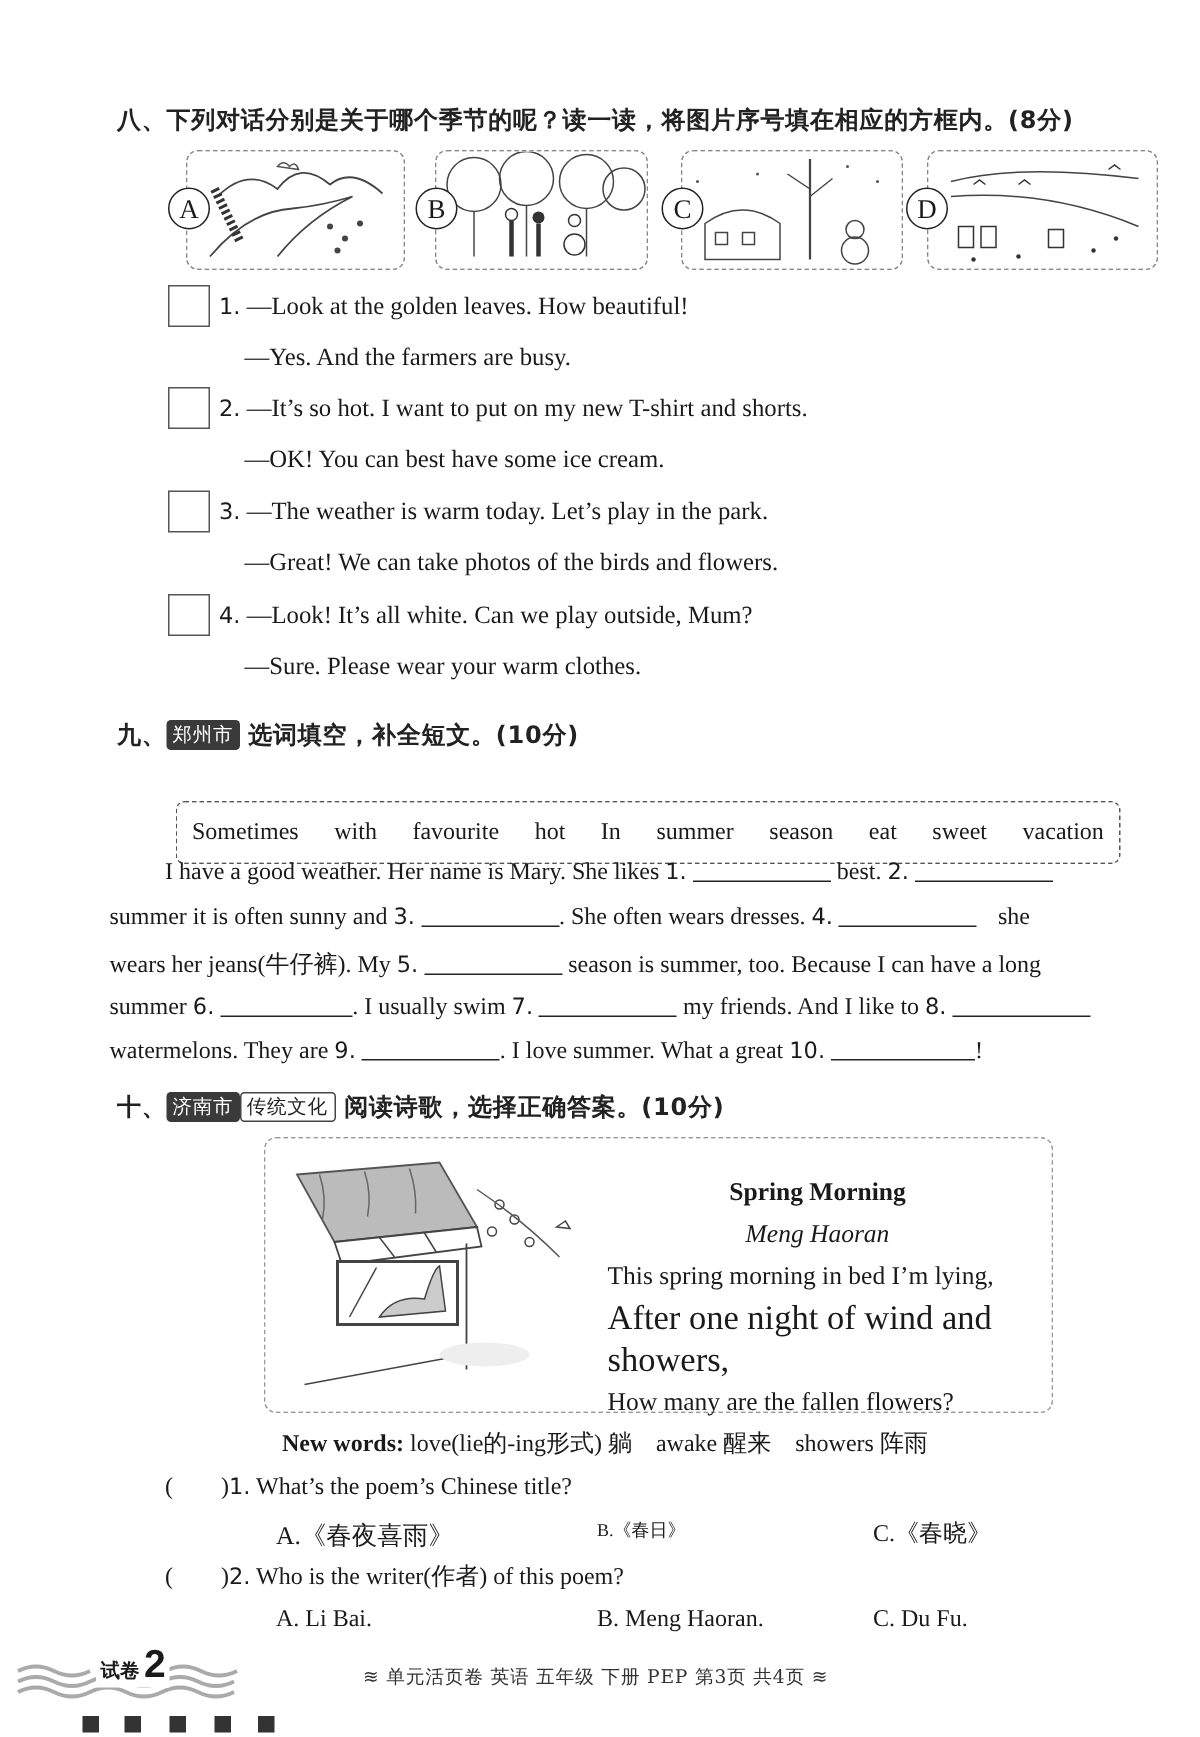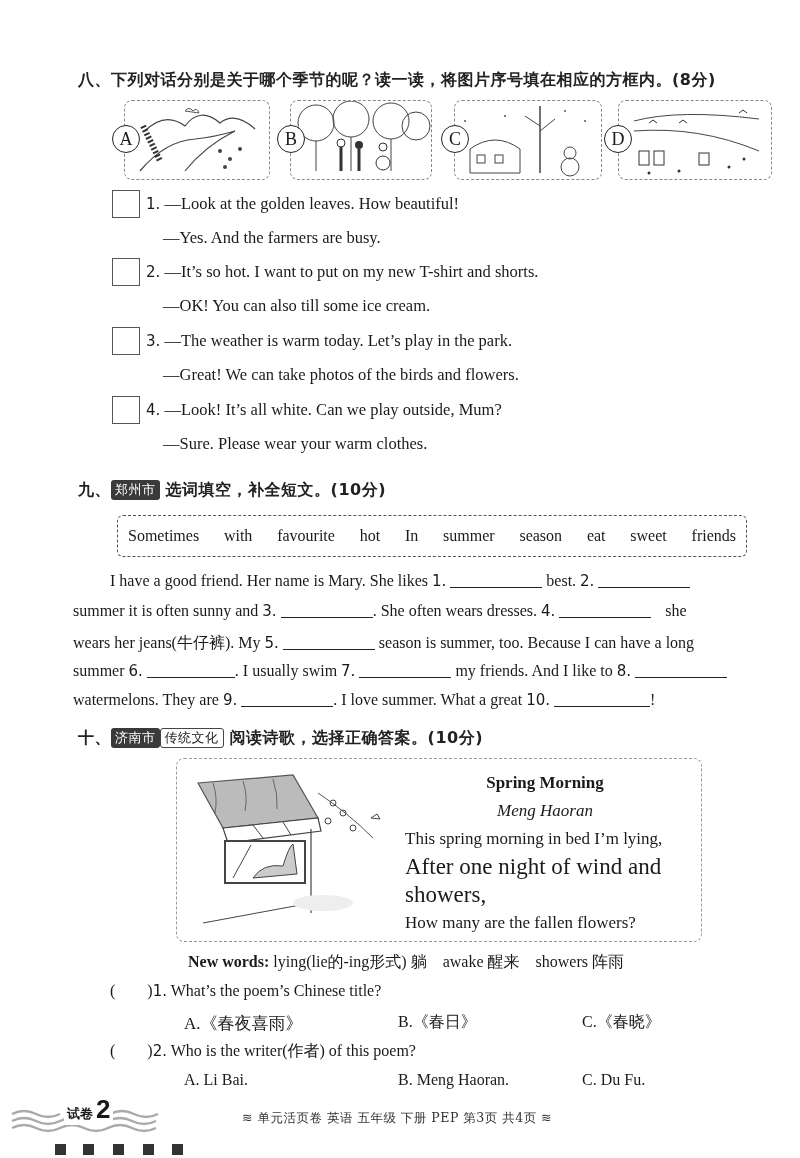--- a/index.html
+++ b/index.html
@@ -7,21 +7,21 @@
   body { position: relative; font-family: "Liberation Serif", "DejaVu Serif", serif; color: #1a1a1a; }
   .abs { position: absolute; }
   .heading { font-family: "DejaVu Sans", "Liberation Sans", sans-serif; font-size: 16px; font-weight: bold; color: #222; letter-spacing: 0.5px; white-space: nowrap; }
   .tag-dark { display: inline-block; background: #3a3a3a; color: #fff; font-size: 13px; padding: 1px 4px; border-radius: 3px; font-weight: normal; vertical-align: 1px; }
   .tag-light { display: inline-block; border: 1px solid #444; color: #222; font-size: 13px; padding: 0 4px; border-radius: 3px; font-weight: normal; vertical-align: 1px; }
   .pic-frame { border: 1.5px dashed #888; border-radius: 8px; background: #fff; overflow: hidden; }
   .pic-circle { width: 28px; height: 28px; border: 1.5px solid #222; border-radius: 50%; background: #fff; font-size: 18px; display: flex; align-items: center; justify-content: center; font-family: "Liberation Serif", serif; }
   .answer-box { width: 28px; height: 28px; border: 1.5px solid #555; background: #fff; }
   .line-text { font-size: 16.5px; white-space: nowrap; }
   .num { font-family: "DejaVu Sans", sans-serif; font-size: 15px; }
-  .word-box { border: 1.5px dashed #555; border-radius: 6px; }
+  .word-box { border: 1.5px dashed #555; border-radius: 6px; margin-top: 19px; }
   .blank { display: inline-block; border-bottom: 1px solid #222; height: 14px; vertical-align: -2px; }
   .poem-box { border: 1.5px dashed #999; border-radius: 8px; }
   .cn { font-family: "DejaVu Sans", sans-serif; }
   .footer-text { font-family: "DejaVu Serif", serif; font-size: 12.5px; color: #333; white-space: nowrap; letter-spacing: 0.5px; }
   .sq { width: 11px; height: 11px; background: #333; position: absolute; }
 </style>
 </head>
 <body>
 
 <div class="abs heading" style="left:78px; top:70px;">
@@ -109,21 +109,21 @@
 </div>
 
 <div class="abs" style="left:112px; top:190px;">
   <div class="abs answer-box" style="left:0; top:0;"></div>
   <div class="abs line-text" style="left:34px; top:4px;"><span class="num">1.</span> <span>—Look at the golden leaves. How beautiful!</span></div>
   <div class="abs line-text" style="left:51px; top:38px;">—Yes. And the farmers are busy.</div>
 </div>
 <div class="abs" style="left:112px; top:258px;">
   <div class="abs answer-box" style="left:0; top:0;"></div>
   <div class="abs line-text" style="left:34px; top:4px;"><span class="num">2.</span> <span>—It’s so hot. I want to put on my new T-shirt and shorts.</span></div>
-  <div class="abs line-text" style="left:51px; top:38px;">—OK!  You can also till some ice cream.</div>
+  <div class="abs line-text" style="left:51px; top:38px;">—OK!  You can best have some ice cream.</div>
 </div>
 <div class="abs" style="left:112px; top:327px;">
   <div class="abs answer-box" style="left:0; top:0;"></div>
   <div class="abs line-text" style="left:34px; top:4px;"><span class="num">3.</span> <span>—The weather is warm today. Let’s play in the park.</span></div>
   <div class="abs line-text" style="left:51px; top:38px;">—Great!  We can take photos of the birds and flowers.</div>
 </div>
 <div class="abs" style="left:112px; top:396px;">
   <div class="abs answer-box" style="left:0; top:0;"></div>
   <div class="abs line-text" style="left:34px; top:4px;"><span class="num">4.</span> <span>—Look!  It’s all white. Can we play outside, Mum?</span></div>
   <div class="abs line-text" style="left:51px; top:38px;">—Sure. Please wear your warm clothes.</div>
@@ -137,26 +137,26 @@
   <div style="display:flex; justify-content:space-between; align-items:center; height:100%; padding:0 10px 0 10px; font-size:16px;">
     <span>Sometimes</span>
     <span>with</span>
     <span>favourite</span>
     <span>hot</span>
     <span>In</span>
     <span>summer</span>
     <span>season</span>
     <span>eat</span>
     <span>sweet</span>
-    <span>friends</span>
+    <span>vacation</span>
   </div>
 </div>
 
 <div class="abs line-text" style="left:110px; top:572px; font-size:16px;">
-  <span>I have a good friend. Her name is Mary. She likes </span><span class="num">1.</span> <span class="blank" style="width:92px;"></span><span> best. </span><span class="num">2.</span> <span class="blank" style="width:92px;"></span>
+  <span>I have a good weather. Her name is Mary. She likes </span><span class="num">1.</span> <span class="blank" style="width:92px;"></span><span> best. </span><span class="num">2.</span> <span class="blank" style="width:92px;"></span>
 </div>
 <div class="abs line-text" style="left:73px; top:602px; font-size:16px;">
   <span>summer it is often sunny and </span><span class="num">3.</span> <span class="blank" style="width:92px;"></span><span>. She often wears dresses. </span><span class="num">4.</span> <span class="blank" style="width:92px;"></span><span style="margin-left:10px;"> she</span>
 </div>
 <div class="abs line-text" style="left:73px; top:633px; font-size:16px;">
   <span>wears her jeans(牛仔裤). My </span><span class="num">5.</span> <span class="blank" style="width:92px;"></span> <span> season is summer, too. Because I can have a long</span>
 </div>
 <div class="abs line-text" style="left:73px; top:662px; font-size:16px;">
   <span>summer </span><span class="num">6.</span> <span class="blank" style="width:88px;"></span><span>. I usually swim </span><span class="num">7.</span> <span class="blank" style="width:92px;"></span> <span> my friends. And I like to </span><span class="num">8.</span> <span class="blank" style="width:92px;"></span>
 </div>
@@ -183,36 +183,36 @@
     <line x1="20" y1="160" x2="128" y2="140" stroke="#444"></line>
     <ellipse cx="140" cy="140" rx="30" ry="8" fill="#eee"></ellipse>
     <circle cx="150" cy="40" r="3" fill="none" stroke="#444"></circle>
       <circle cx="160" cy="50" r="3" fill="none" stroke="#444"></circle>
       <circle cx="145" cy="58" r="3" fill="none" stroke="#444"></circle>
       <circle cx="170" cy="65" r="3" fill="none" stroke="#444"></circle>
     <path d="M135 30 q30 20 55 45" fill="none" stroke="#555"></path>
     <path d="M188 55 l6 -4 l3 5 z" fill="none" stroke="#444"></path>
   </svg>
   <div class="abs" style="left:218px; top:10px; width:300px;">
-    <div style="text-align:center; font-weight:bold; font-size:17px; line-height:28px;">Spring Morning</div>
+    <div style="text-align:center; font-weight:bold; font-size:17px; line-height:28px;margin-top:12px;">Spring Morning</div>
     <div style="text-align:center; font-style:italic; font-size:17px; line-height:28px;">Meng Haoran</div>
     <div style="font-size:17px; line-height:28px; padding-left:10px;">This spring morning in bed I’m lying,</div>
     <div style="font-size:23px; line-height:28px; padding-left:10px;">After one night of wind and showers,</div>
     <div style="font-size:17px; line-height:28px; padding-left:10px;">How many are the fallen flowers?</div>
   </div>
 </div>
 
 <div class="abs line-text" style="left:188px; top:952px; font-size:16px;">
-  <b>New words:</b> <span style="white-space:pre;">lying(lie的-ing形式) 躺    awake 醒来    showers 阵雨</span>
+  <b>New words:</b> <span style="white-space:pre;">love(lie的-ing形式) 躺    awake 醒来    showers 阵雨</span>
 </div>
 
 <div class="abs" style="left:110px; top:982px; width:640px;">
   <div class="line-text" style="font-size:16px; white-space:pre;"><span>(        )</span><span class="num">1.</span> <span>What’s the poem’s Chinese title?</span></div>
   <div class="abs line-text" style="left:74px; top:30px; font-size:17px;">A.《春夜喜雨》</div>
-  <div class="abs line-text" style="left:288px; top:30px; font-size:16px;">B.《春日》</div>
+  <div class="abs line-text" style="left:288px; top:30px; font-size:12px;">B.《春日》</div>
   <div class="abs line-text" style="left:472px; top:30px; font-size:16px;">C.《春晓》</div>
 </div>
 <div class="abs" style="left:110px; top:1041px; width:640px;">
   <div class="line-text" style="font-size:16px; white-space:pre;"><span>(        )</span><span class="num">2.</span> <span>Who is the writer(作者) of this poem?</span></div>
   <div class="abs line-text" style="left:74px; top:30px; font-size:16px;">A. Li Bai.</div>
   <div class="abs line-text" style="left:288px; top:30px; font-size:16px;">B. Meng Haoran.</div>
   <div class="abs line-text" style="left:472px; top:30px; font-size:16px;">C. Du Fu.</div>
 </div>
 
 <svg class="abs" style="left:10px; top:1100px;" width="160" height="38" viewBox="0 0 160 38">

